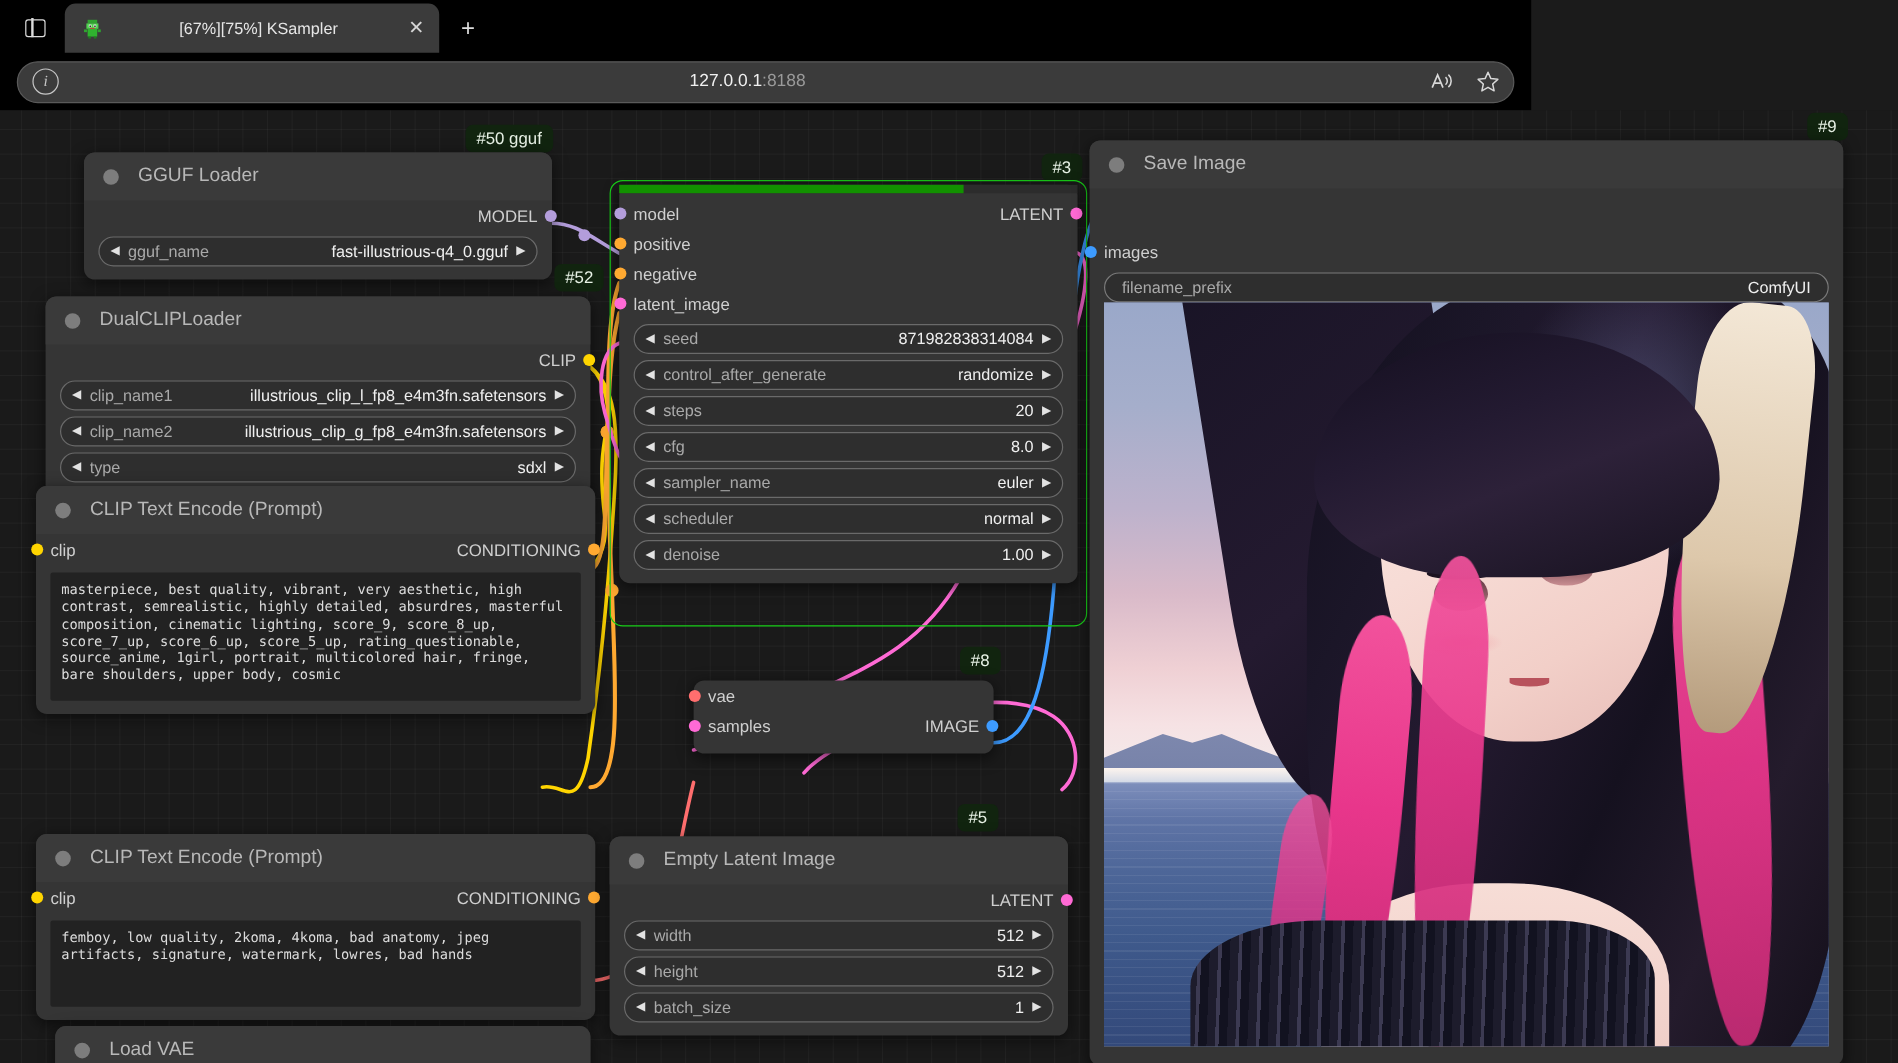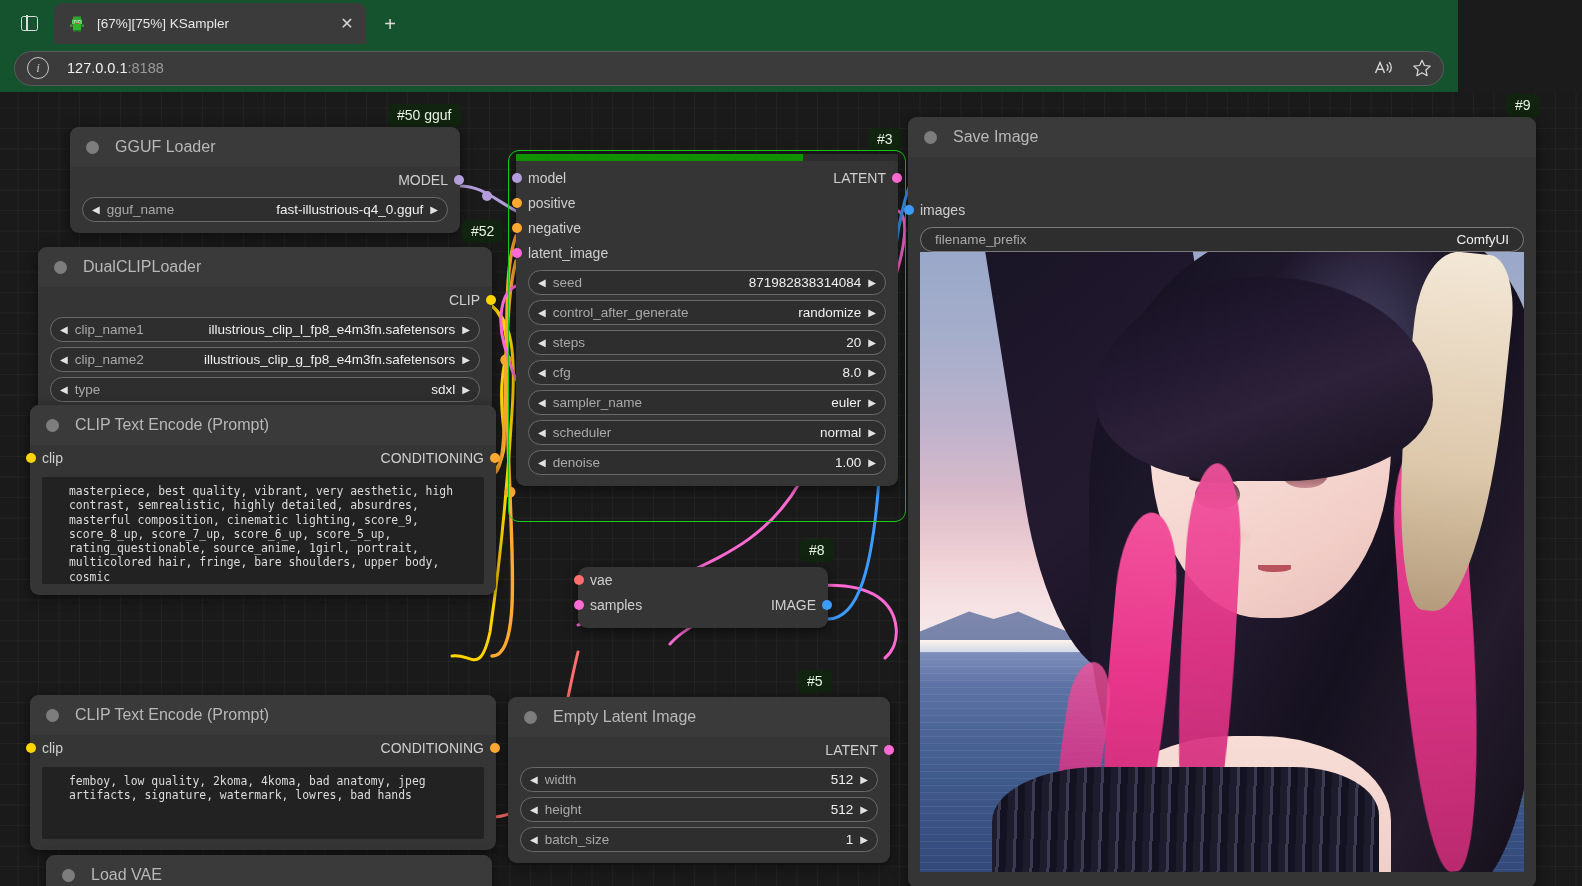--- a/index.html
+++ b/index.html
@@ -3,21 +3,21 @@
 <meta charset="utf-8">
 <style>
   * { box-sizing: border-box; margin: 0; padding: 0; }
   html, body {
     width: 1582px; height: 886px; overflow: hidden;
     background: #1b1b1b;
     font-family: "Liberation Sans", sans-serif;
   }
 
   
-  #browser-chrome { width: 1458px; height: 92px; background: #14532d; position: relative; }
+  #browser-chrome { width: 1276px; height: 92px; background: #000000; position: relative; text-align: center; }
 
   #tabstrip { height: 44px; display: flex; align-items: flex-end; padding-left: 4px; }
   #sidebar-toggle-button {
     width: 42px; height: 36px; margin: 0 4px 3px 4px;
     display: flex; align-items: center; justify-content: center;
     border-radius: 5px; cursor: pointer;
   }
   .sb-icon { width: 17px; height: 15px; border: 1.6px solid #dcdcdc; border-radius: 2.5px; position: relative; }
   .sb-icon::after { content:""; position:absolute; left:4.5px; top:-1.6px; bottom:-1.6px; width:1.6px; background:#dcdcdc; }
 
@@ -105,21 +105,21 @@
     border-radius: 13px; display: flex; align-items: center; padding: 0 9px; cursor: pointer;
   }
   .widget.no-arrows { border-color: #7a7a7a; padding: 0 14px; }
   .w-arrow { color: #e2e2e2; font-size: 10px; line-height: 1; flex: 0 0 auto; user-select: none; }
   .w-name { margin-left: 7px; font-size: 13.5px; color: #a9a9a9; white-space: nowrap; }
   .w-value { margin-left: auto; margin-right: 7px; font-size: 13.5px; color: #efefef; white-space: nowrap; }
   .widget.no-arrows .w-name { margin-left: 0; }
   .widget.no-arrows .w-value { margin-right: 0; }
 
   .textarea-widget {
-    margin-top: 7px; background: #222222; border-radius: 2px; padding: 7px 27px;
+    margin-top: 7px; background: #222222; border-radius: 2px; padding: 7px 9px;
     font-family: "DejaVu Sans Mono", monospace; font-size: 11.4px; line-height: 14.3px;
     color: #dcdcdc; white-space: pre-wrap; word-break: break-word; cursor: text;
   }
 
   .id-badge {
     position: absolute; background: #11240f; color: #e8f2e6;
     font-size: 14px; border-radius: 6px; padding: 3px 9px 4px 9px; white-space: nowrap;
   }
 
   .node-selected-outline {

